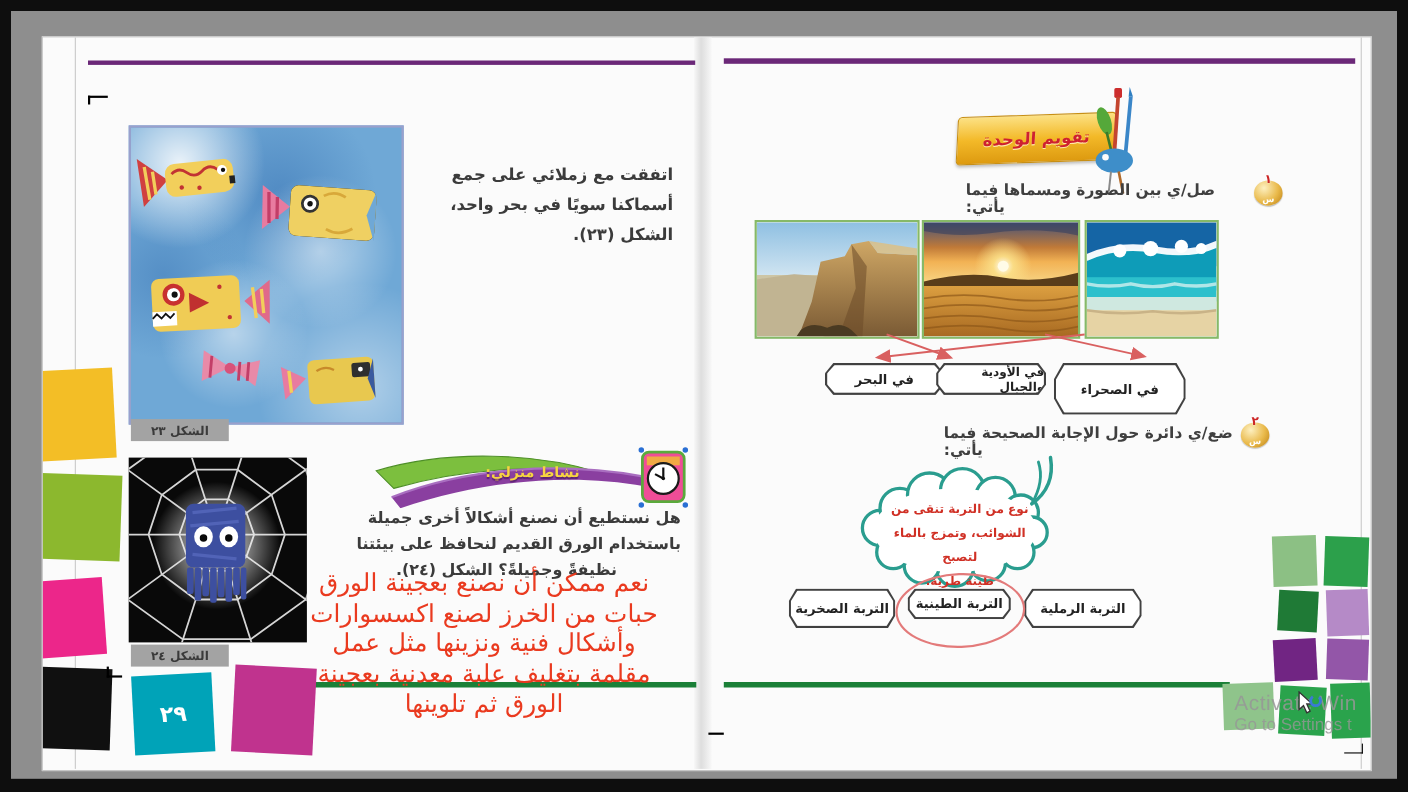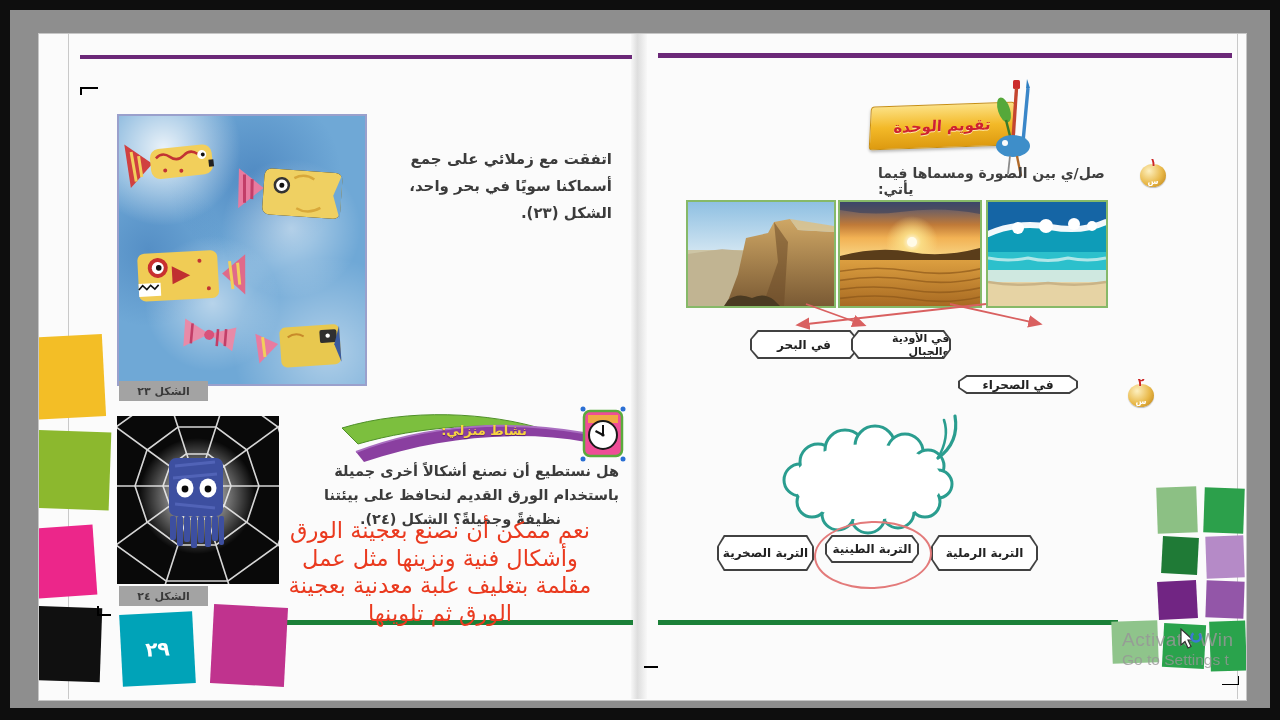--- a/index.html
+++ b/index.html
@@ -206,20 +206,21 @@
               <rect x="102" y="100" width="5" height="29" rx="2"></rect>
           </g>
         </svg>
       </div>
       <div class="caption" style="left:119px;top:586px;width:89px;height:20px;">
         <span>الشكل ٢٤</span>
       </div>
 
       <div class="abs redtext" style="left:245px;top:517px;width:390px;z-index:5;">
         <div>نعم ممكن أن نصنع بعجينة الورق</div>
+        <div>حبات من الخرز لصنع اكسسوارات</div>
         <div>وأشكال فنية ونزينها مثل عمل</div>
         <div>مقلمة بتغليف علبة معدنية بعجينة</div>
         <div>الورق ثم تلوينها</div>
       </div>
 
       <div class="rule" style="left:286px;top:620px;width:347px;height:5px;background:#1b8038;"></div>
 
       <div class="sq" style="left:26px;top:336px;width:78px;height:82px;background:#f3be26;transform:rotate(-3deg);"></div>
       <div class="sq" style="left:26px;top:431px;width:84px;height:78px;background:#8cb82e;transform:rotate(2deg);"></div>
       <div class="sq" style="left:23px;top:527px;width:72px;height:70px;background:#ec268a;transform:rotate(-4deg);"></div>
@@ -341,28 +342,29 @@
           <line x1="346" y1="14" x2="158" y2="35" marker-end="url(#ah)"></line>
         </g>
       </svg>
 
       <div class="octo" style="left:738px;top:330px;width:108px;height:29px;margin-left:12px;">
         <div class="octo-in">في البحر</div>
       </div>
       <div class="octo" style="left:851px;top:330px;width:100px;height:29px;">
         <div class="octo-in" style="font-size:11px;">في الأودية والجبال</div>
       </div>
-      <div class="octo" style="left:958px;top:330px;width:120px;height:19px;margin-top:45px;">
+      <div class="octo" style="left:958px;top:330px;width:120px;height:47px;">
         <div class="octo-in">في الصحراء</div>
       </div>
 
       <div class="badge" style="left:1128px;top:384px;">
         <span class="bnum">٢</span>
         <span class="bsub">س</span>
       </div>
+      <div class="abs qline" style="left:858px;top:386px;width:264px;">ضع/ي دائرة حول الإجابة الصحيحة فيما يأتي:</div>
 
       <svg class="abs" style="left:752px;top:408px;" width="230" height="132" viewBox="0 0 230 132">
         <g fill="#ffffff" stroke="#2a9d8f" stroke-width="3">
           <circle cx="48" cy="72" r="16"></circle>
             <circle cx="66" cy="54" r="18"></circle>
           <circle cx="93" cy="42" r="20"></circle>
             <circle cx="123" cy="38" r="20"></circle>
           <circle cx="153" cy="44" r="18"></circle>
             <circle cx="176" cy="58" r="16"></circle>
           <circle cx="186" cy="76" r="14"></circle>
@@ -370,20 +372,25 @@
           <circle cx="146" cy="104" r="16"></circle>
             <circle cx="116" cy="108" r="17"></circle>
           <circle cx="86" cy="106" r="16"></circle>
             <circle cx="60" cy="94" r="15"></circle>
         </g>
         <ellipse cx="116" cy="74" rx="60" ry="30" fill="#ffffff"></ellipse>
         <ellipse cx="116" cy="74" rx="74" ry="38" fill="#ffffff"></ellipse>
         <path d="M186,50 C200,40 206,26 203,8" stroke="#2a9d8f" stroke-width="3.2" fill="none" stroke-linecap="round"></path>
         <path d="M186,50 C194,36 196,24 192,12" stroke="#2a9d8f" stroke-width="2.6" fill="none" stroke-linecap="round"></path>
       </svg>
+      <div class="abs cloudtext" style="left:795px;top:452px;width:155px;">
+        <div>نوع من التربة تنقى من</div>
+        <div>الشوائب، وتمزج بالماء لتصبح</div>
+        <div>طينة طرية.</div>
+      </div>
 
       <div class="octo" style="left:717px;top:535px;width:97px;height:36px;">
         <div class="octo-in">التربة الصخرية</div>
       </div>
       <div class="octo" style="left:825px;top:535px;width:94px;height:28px;">
         <div class="octo-in">التربة الطينية</div>
       </div>
       <div class="octo" style="left:931px;top:535px;width:93px;height:36px;padding-left:14px;">
         <div class="octo-in">التربة الرملية</div>
       </div>

